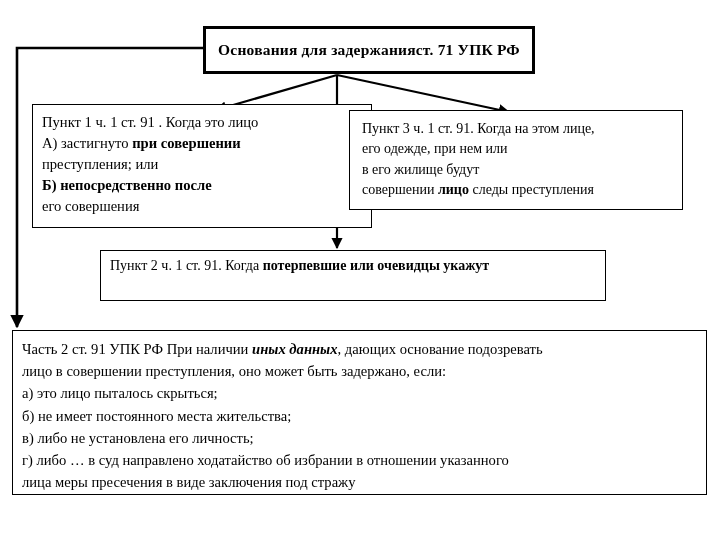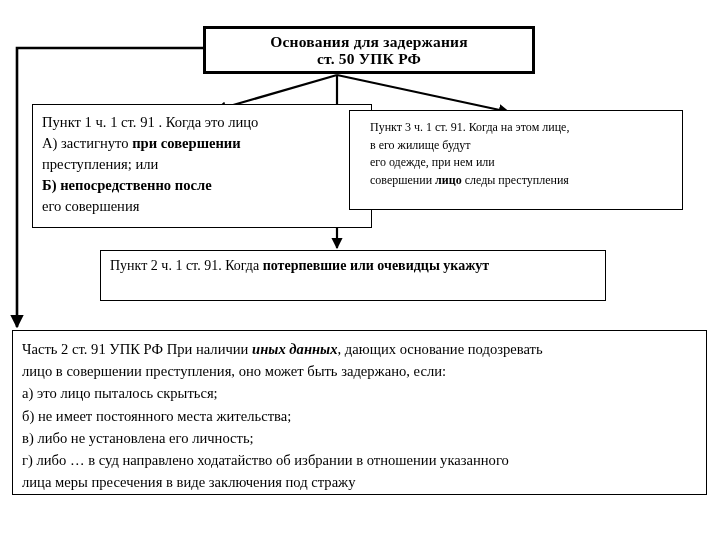--- a/index.html
+++ b/index.html
@@ -24,21 +24,21 @@
     background: #ffffff;
     border: 1px solid #000000;
   }
   #title-box {
     left: 203px;
     top: 26px;
     width: 332px;
     height: 48px;
     border: 3px solid #000000;
     display: flex;
-    flex-direction: column;
+    flex-direction: row;
     align-items: center;
     justify-content: center;
     line-height: 1.12;
   }
   #title-box .t-line {
     font-weight: bold;
     font-size: 15.5px;
     letter-spacing: 0.2px;
     white-space: nowrap;
   }
@@ -49,22 +49,22 @@
     height: 124px;
     padding: 7px 9px 0 9px;
     font-size: 14.6px;
     line-height: 1.44;
   }
   #box-p3 {
     left: 349px;
     top: 110px;
     width: 334px;
     height: 100px;
-    padding: 8px 6px 0 20px;
-    font-size: 12px;
+    padding: 8px 6px 0 12px;
+    font-size: 14px;
     line-height: 1.46;
   }
   #box-p2 {
     left: 100px;
     top: 250px;
     width: 506px;
     height: 51px;
     padding: 5px 8px 0 9px;
     font-size: 14px;
     line-height: 1.47;
@@ -105,35 +105,35 @@
 
     <path d="M 203 48 L 17 48 L 17 327" fill="none" stroke="#000000" stroke-width="2.6" marker-end="url(#ah)"></path>
 
     <path d="M 337 75 L 216 110" fill="none" stroke="#000000" stroke-width="2.2" marker-end="url(#ah)"></path>
     <path d="M 337 75 L 337 248" fill="none" stroke="#000000" stroke-width="2.2" marker-end="url(#ah)"></path>
     <path d="M 337 75 L 509 112" fill="none" stroke="#000000" stroke-width="2.2" marker-end="url(#ah)"></path>
   </svg>
 
   <div class="box" id="title-box">
     <div class="t-line">Основания  для задержания</div>
-    <div class="t-line">ст. 50 УПК РФ</div>
+    <div class="t-line">ст. 71 УПК РФ</div>
   </div>
 
   <div class="box" id="box-p1">
     <div class="row">Пункт 1 ч. 1 ст. 91 . Когда это лицо</div>
     <div class="row"><span>А) застигнуто </span><span class="b">при совершении</span></div>
     <div class="row">преступления; или</div>
     <div class="row b">Б) непосредственно после</div>
     <div class="row">его совершения</div>
   </div>
 
   <div class="box" id="box-p3">
     <div class="row">Пункт 3 ч. 1 ст. 91. Когда на этом лице,</div>
+    <div class="row">его одежде, при нем или</div>
     <div class="row">в его жилище будут</div>
-    <div class="row">его одежде, при нем или</div>
     <div class="row"><span>совершении </span><span class="b">лицо</span><span> следы преступления</span></div>
   </div>
 
   <div class="box" id="box-p2">
     <div class="row"><span>Пункт 2 ч. 1 ст. 91. Когда </span><span class="b">потерпевшие или очевидцы укажут</span></div>
   </div>
 
   <div class="box" id="box-part2">
     <div class="row"><span>Часть 2 ст. 91 УПК РФ При наличии </span><span class="bi">иных данных</span><span>, дающих основание подозревать</span></div>
     <div class="row">лицо  в совершении преступления, оно может быть задержано, если:</div>

